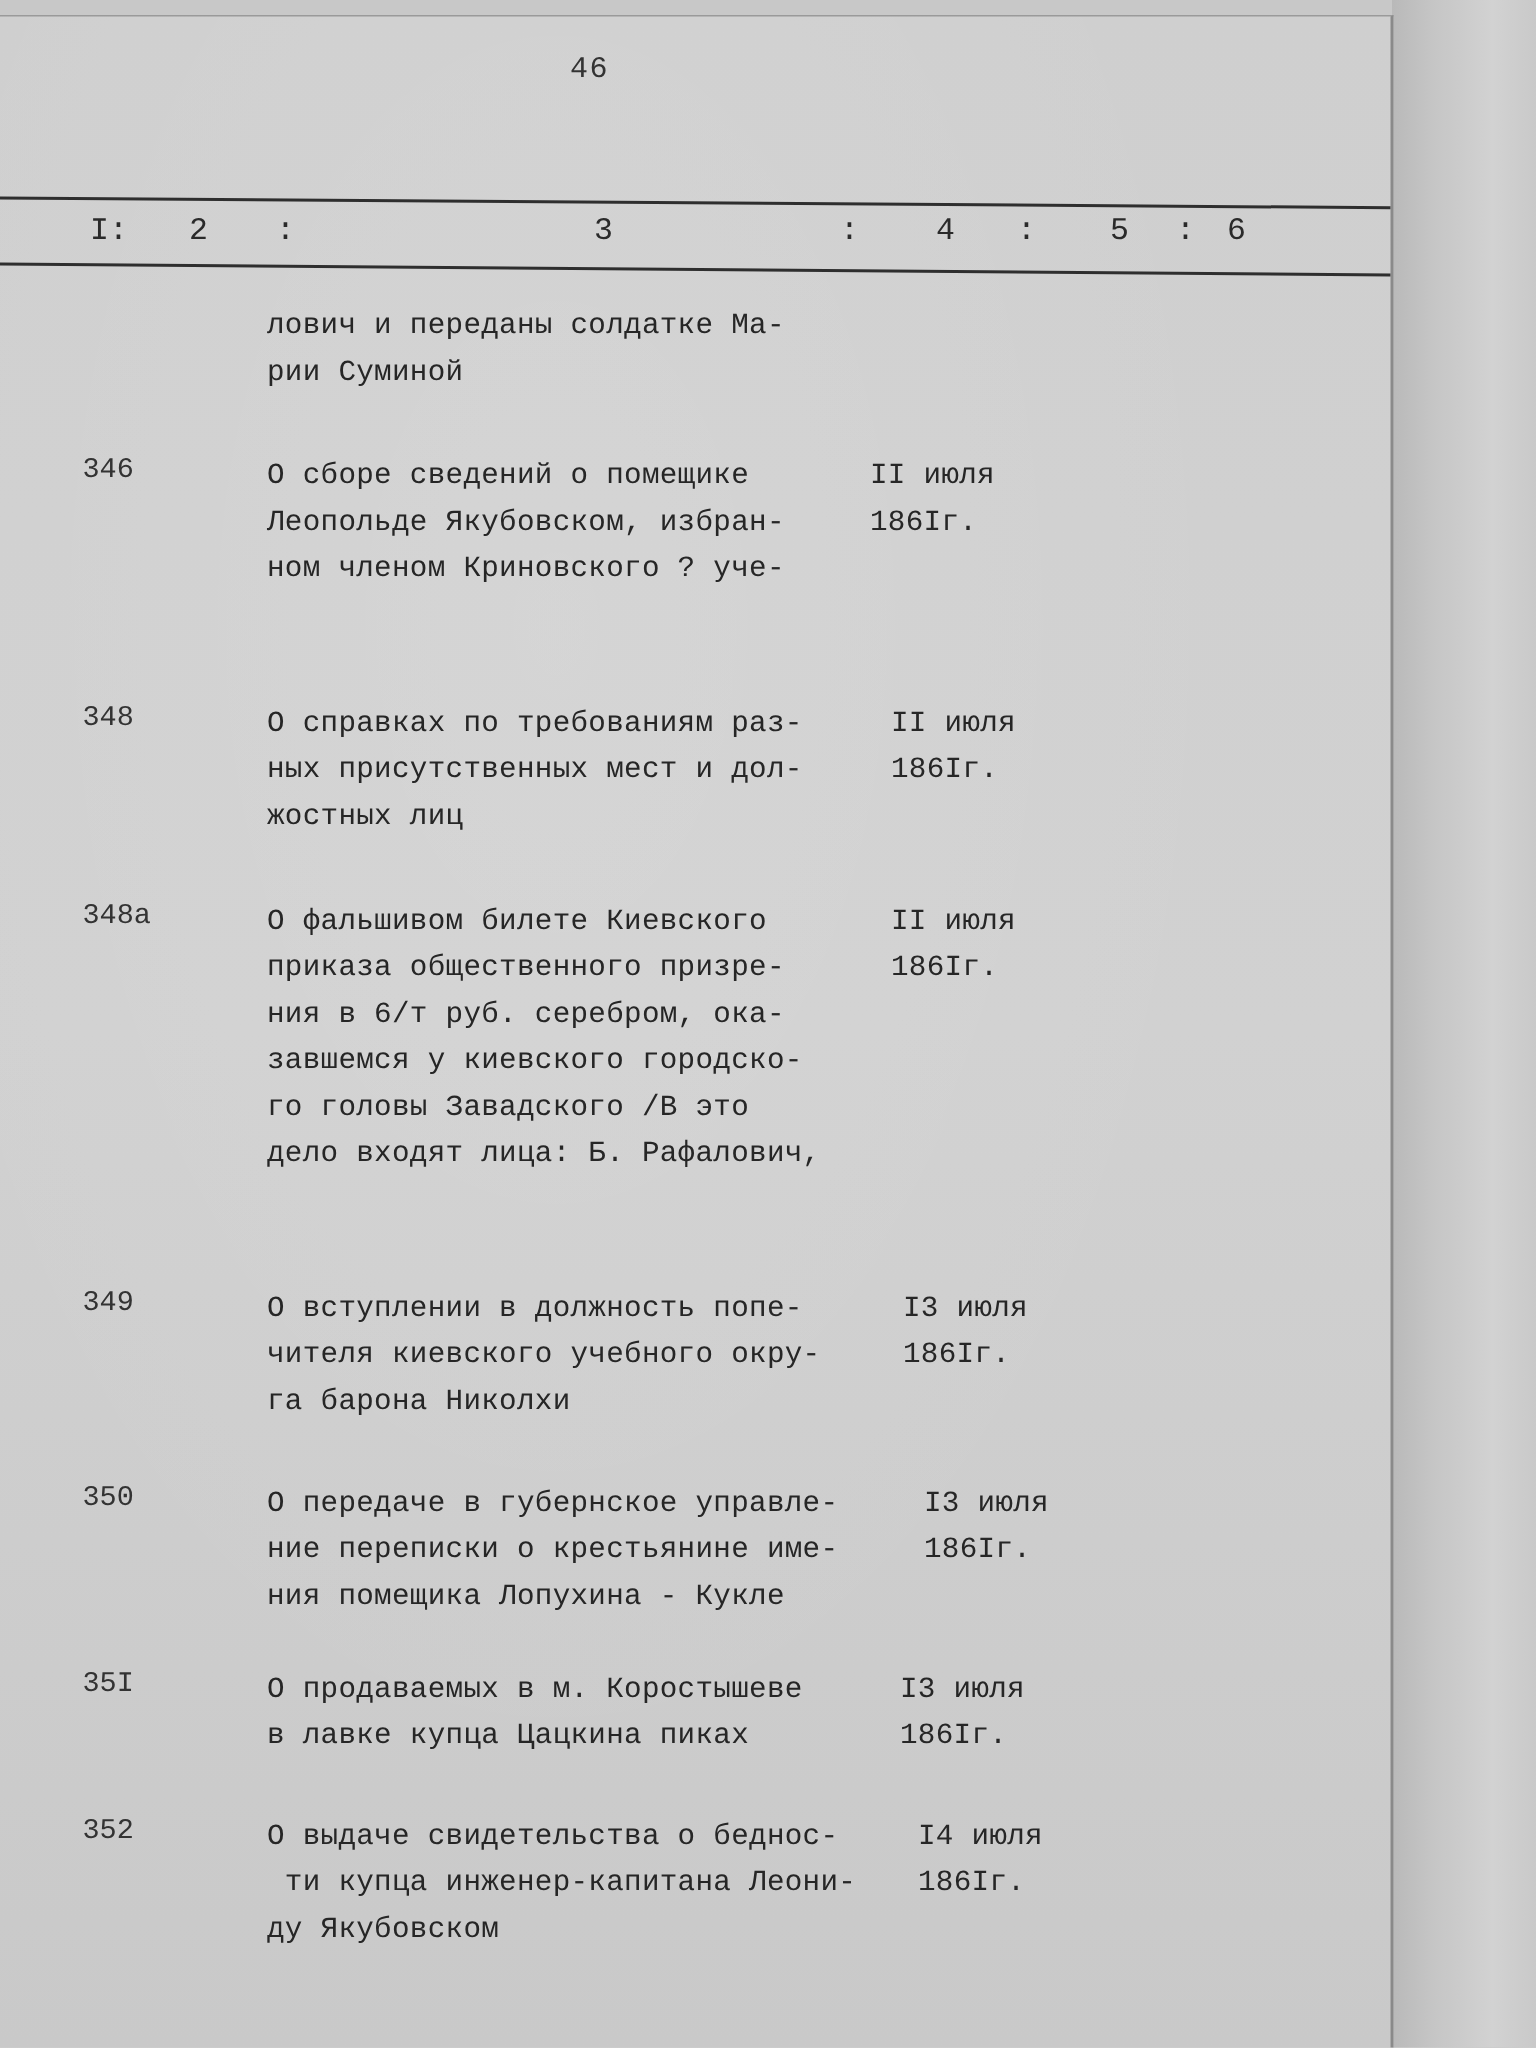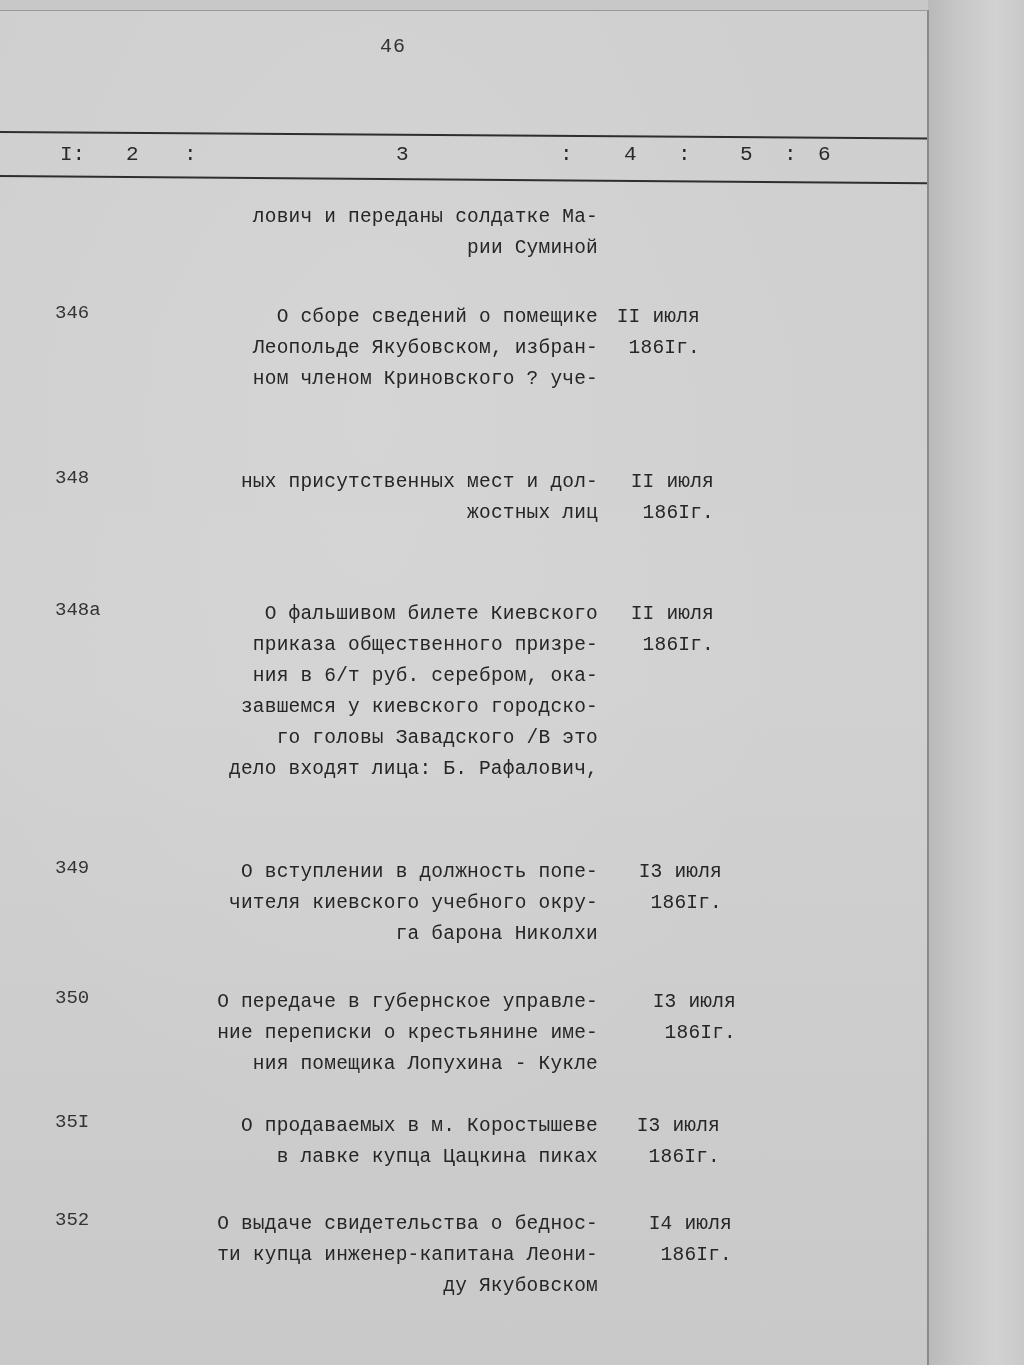--- a/index.html
+++ b/index.html
@@ -93,21 +93,20 @@
       width: 120px;
     }
     .line {
       display: block;
       height: 31px;
       line-height: 31px;
       font-size: 19.5px;
       white-space: pre;
       letter-spacing: 0.2px;
       color: #262626;
-      text-align: right;
     }
   </style>
 </head>
 <body>
 
 <div class="under-sheet"></div>
 
 <div class="page">
 
   <div class="page-number">46</div>
@@ -145,20 +144,21 @@
     </div>
     <div class="date" style="left:580px">
       <span class="line">II июля</span>
       <span class="line">186Iг.</span>
     </div>
   </div>
 
   <div class="entry" style="top:456px">
     <div class="num">348</div>
     <div class="desc">
+      <span class="line">О справках по требованиям раз-</span>
       <span class="line">ных присутственных мест и дол-</span>
       <span class="line">жостных лиц</span>
     </div>
     <div class="date" style="left:594px">
       <span class="line">II июля</span>
       <span class="line">186Iг.</span>
     </div>
   </div>
 
   <div class="entry" style="top:588px">

